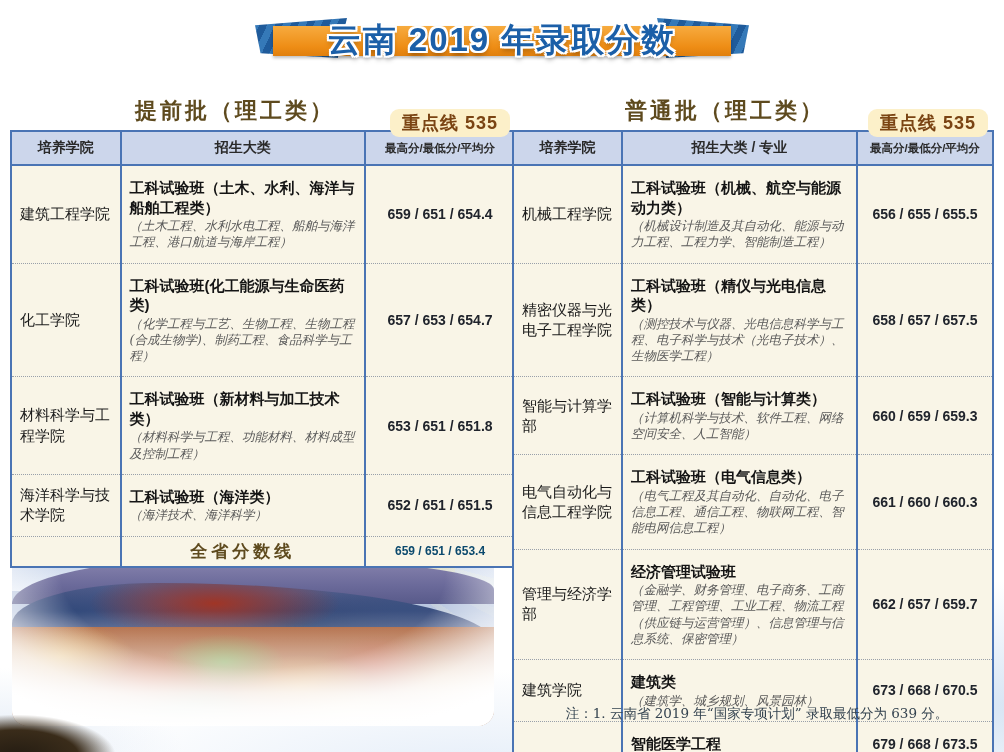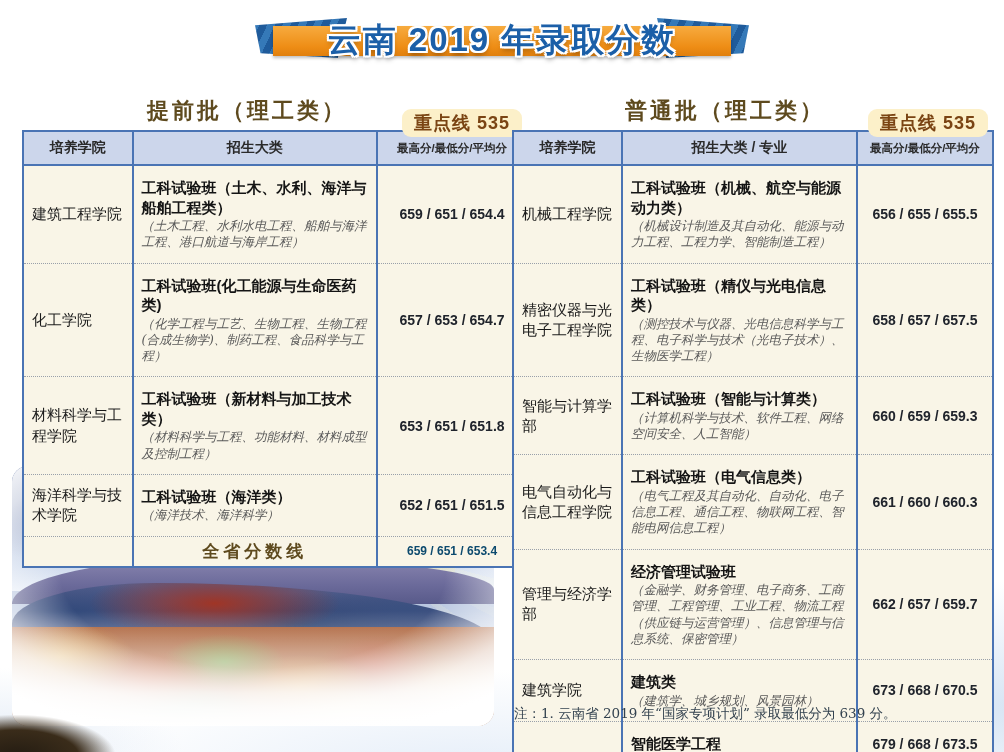--- a/index.html
+++ b/index.html
@@ -27,21 +27,21 @@
     box-shadow:0 2px 3px rgba(0,0,0,.3);}
   .ribbon-end.left{left:-4px;clip-path:polygon(0 18%,100% 0,90% 100%,6% 88%);}
   .ribbon-end.right{right:-4px;clip-path:polygon(0 0,100% 18%,94% 88%,10% 100%);}
   .banner-title{position:absolute;inset:0;display:flex;align-items:center;justify-content:center;
     font-size:33px;font-weight:bold;color:#1b5fa8;letter-spacing:2px;z-index:3;
     text-shadow:-2px -2px 0 #fff,2px -2px 0 #fff,-2px 2px 0 #fff,2px 2px 0 #fff,
                  0 -2px 0 #fff,0 2px 0 #fff,-2px 0 0 #fff,2px 0 0 #fff,0 4px 5px rgba(0,0,0,.35);}
 
   
   .col{position:absolute;top:96px;z-index:2;}
-  .col-left{left:22px;width:506px;}
+  .col-left{left:10px;width:506px;}
   .col-right{left:512px;width:482px;}
 
   .section-head{position:relative;height:34px;}
   .section-title{position:absolute;left:0;right:0;top:0;text-align:center;
     font-size:22px;font-weight:bold;color:#5e4a1e;letter-spacing:3px;
     transform:translateX(-28px);}
   .badge{position:absolute;right:6px;top:13px;background:#fcf0c9;color:#7a4413;
     font-size:18px;font-weight:bold;padding:2px 12px;border-radius:9px;letter-spacing:1px;}
 
   
@@ -63,21 +63,21 @@
   tr.footer > td{border-top:1px dotted #99a0aa;margin-top:31px;}
   td.footer-label{font-size:17px;font-weight:bold;color:#5e4a1e;text-align:center;letter-spacing:4px;}
   td.footer-scores{font-size:12px;font-weight:bold;color:#0c4a6e;text-align:center;}
   .r92{height:92px}.r76{height:76px}.r62{height:62px}.r46{height:46px}
   .r70{height:70px}.r90{height:92px}.r48{height:48px}.r28{height:28px}
   .rfoot{height:31px}
 
   
   .notes{position:absolute;left:514px;top:702px;width:486px;z-index:2;
     font-family:"DejaVu Serif","Liberation Serif",serif;
-    font-size:13.5px;color:#33424f;line-height:23px;}
+    font-size:13.5px;color:#33424f;line-height:23px;text-align:center;}
   .notes .line2{padding-left:30px;}
 
   
   .photo{position:absolute;left:4px;top:462px;width:498px;height:290px;z-index:1;}
   .ph-base{position:absolute;inset:4px 8px 26px 8px;border-radius:16px;overflow:hidden;background:#b9c7e0;}
   .ph-layer{position:absolute;}
   .ph-sky{inset:0 0 52% 0;background:linear-gradient(180deg,#8493ba 0%,#a9b8d8 45%,#ccd8ec 78%,#e9eff8 100%);}
   .ph-clouds{left:0;right:0;top:0;height:42%;
     background:
       radial-gradient(ellipse 45% 90% at 16% 28%,rgba(85,96,138,.6),transparent 70%),

